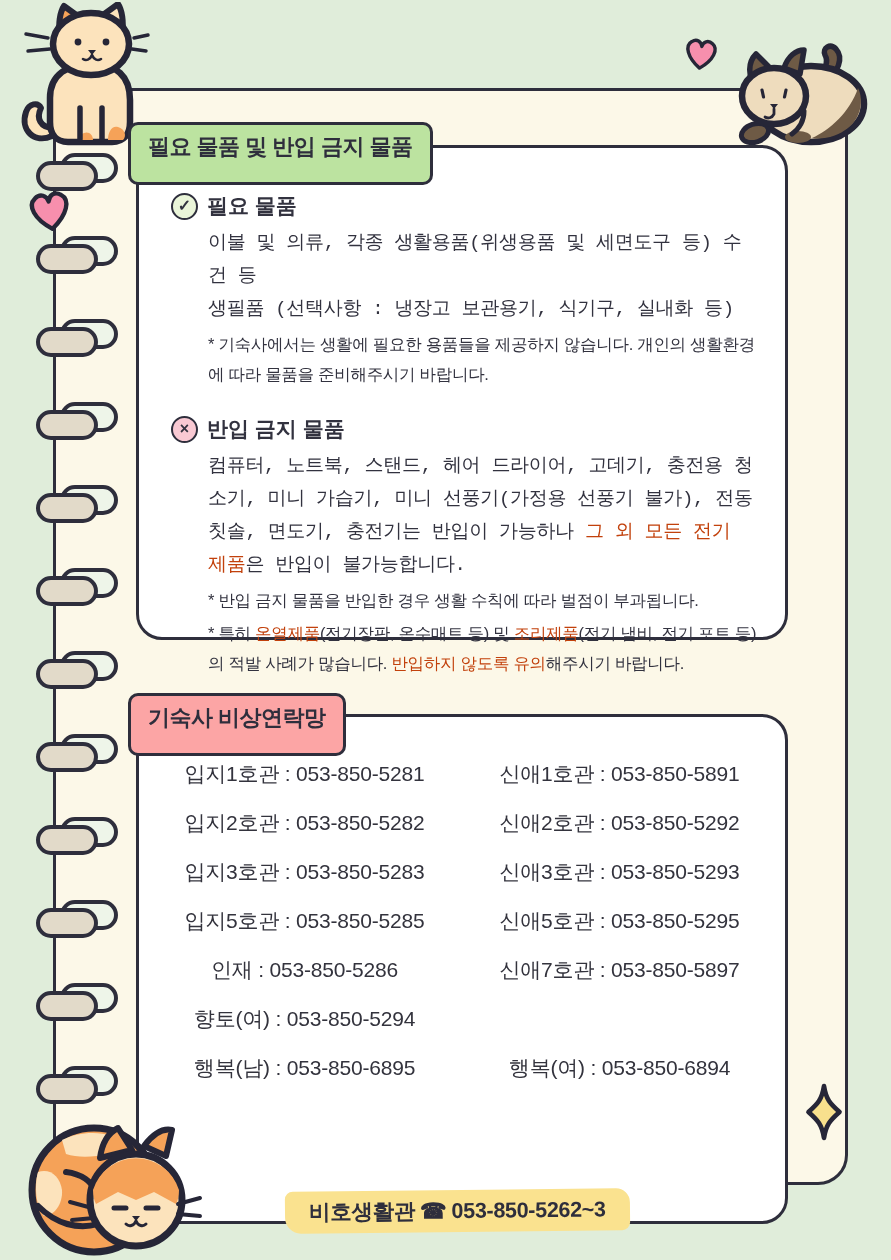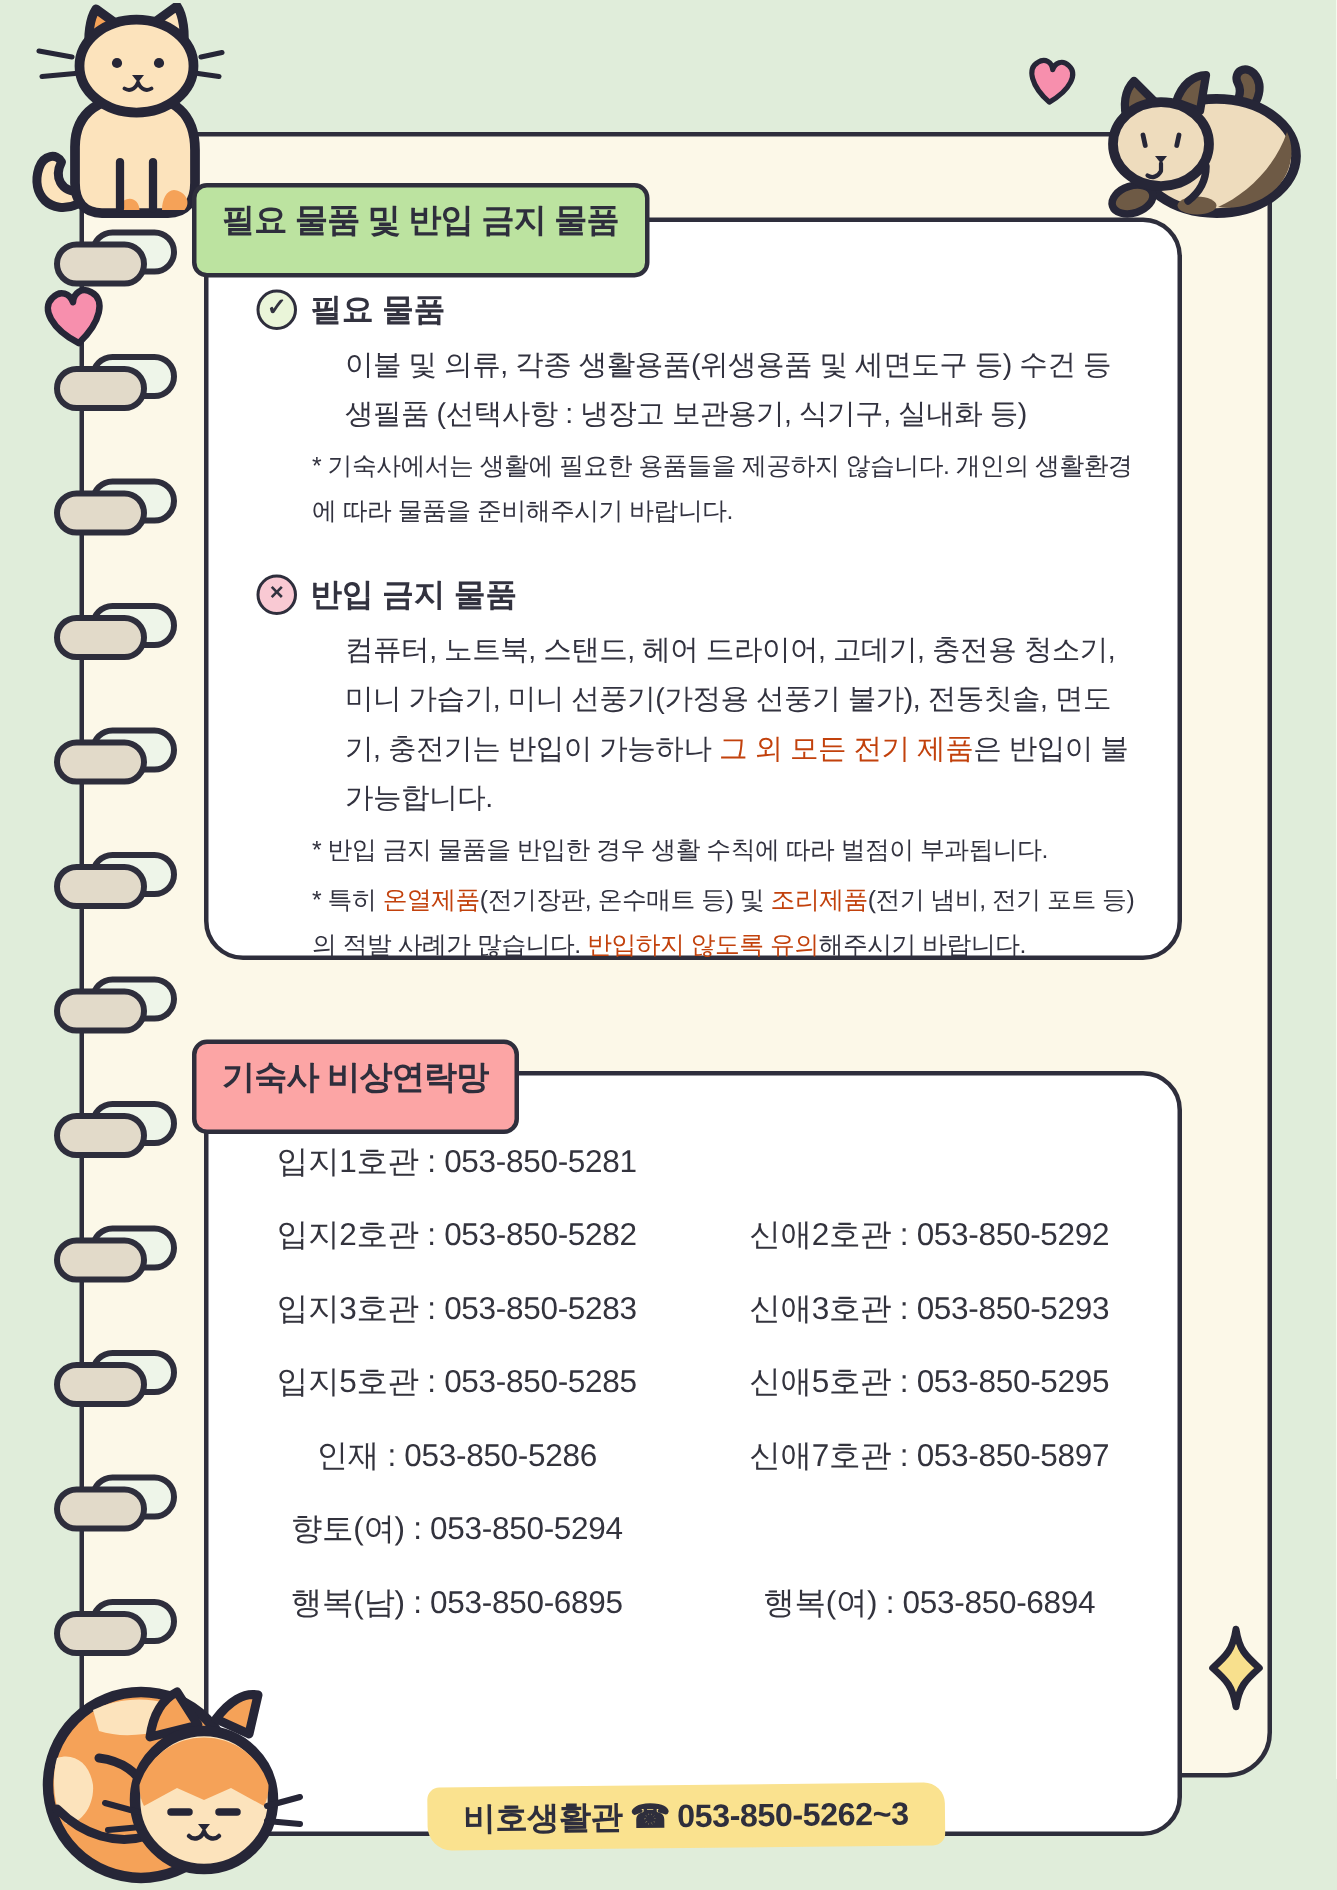--- a/index.html
+++ b/index.html
@@ -22,21 +22,21 @@
   
   .card{position:absolute;left:136px;width:652px;background:#ffffff;box-sizing:border-box;
         border:3px solid #2e2e3c;border-radius:26px;z-index:3;}
   .card1{top:145px;height:495px;padding:44px 26px 0 32px;}
   .card2{top:714px;height:510px;padding:32px 8px 0;}
   .sec-head{display:flex;align-items:center;gap:9px;font-size:21px;font-weight:600;margin:0 0 7px;}
   .circle-ic{width:27px;height:27px;border-radius:50%;border:2.6px solid #2e2e3c;box-sizing:border-box;
              display:flex;align-items:center;justify-content:center;font-size:16px;font-weight:bold;line-height:1;}
   .ic-green{background:#eaf5d9;}
   .ic-pink{background:#f9c9d3;}
-  .body-text{margin:0 0 0 59px;font-size:19px;line-height:33px;letter-spacing:-0.3px;max-width:612px;}
+  .body-text{margin:0 0 0 37px;font-size:19px;line-height:33px;letter-spacing:-0.3px;max-width:612px;font-family:Liberation Mono, monospace;}
   .note{margin:3px 0 0 37px;font-size:16.5px;line-height:30px;letter-spacing:-0.3px;max-width:614px;}
   .sec2{margin-top:26px;}
   .pink{color:#c2410c;}
   
   .contact-row{display:grid;grid-template-columns:1fr 1fr;}
   .contact-cell{height:49px;display:flex;align-items:center;justify-content:center;
                 font-size:21px;letter-spacing:-0.2px;color:#33333d;}
   
   .footer{position:absolute;left:0;right:16px;top:1190px;text-align:center;z-index:4;}
   .footer .hl{display:inline-block;background:#fae28f;padding:6px 24px 7px;margin-left:40px;
@@ -132,20 +132,21 @@
       <p class="note">* 반입 금지 물품을 반입한 경우 생활 수칙에 따라 벌점이 부과됩니다.</p>
       <p class="note"><span>* 특히 </span><span class="pink">온열제품</span><span>(전기장판, 온수매트 등) 및 </span><span class="pink">조리제품</span><span>(전기 냄비, 전기 포트 등)의 적발 사례가 많습니다. </span><span class="pink">반입하지 않도록 유의</span><span>해주시기 바랍니다.</span></p>
     </div>
   </div>
 
   <div class="badge badge-yellow">기숙사 비상연락망</div>
 
   <div class="card card2">
     <div class="contact-row">
       <div class="contact-cell">입지1호관 : 053-850-5281</div>
+      <div class="contact-cell">신애1호관 : 053-850-5891</div>
     </div>
     <div class="contact-row">
       <div class="contact-cell">입지2호관 : 053-850-5282</div>
       <div class="contact-cell">신애2호관 : 053-850-5292</div>
     </div>
     <div class="contact-row">
       <div class="contact-cell">입지3호관 : 053-850-5283</div>
       <div class="contact-cell">신애3호관 : 053-850-5293</div>
     </div>
     <div class="contact-row">

